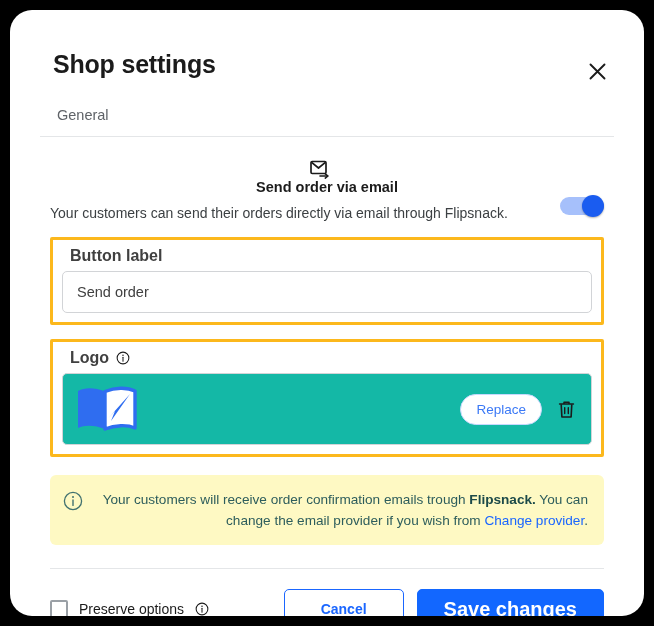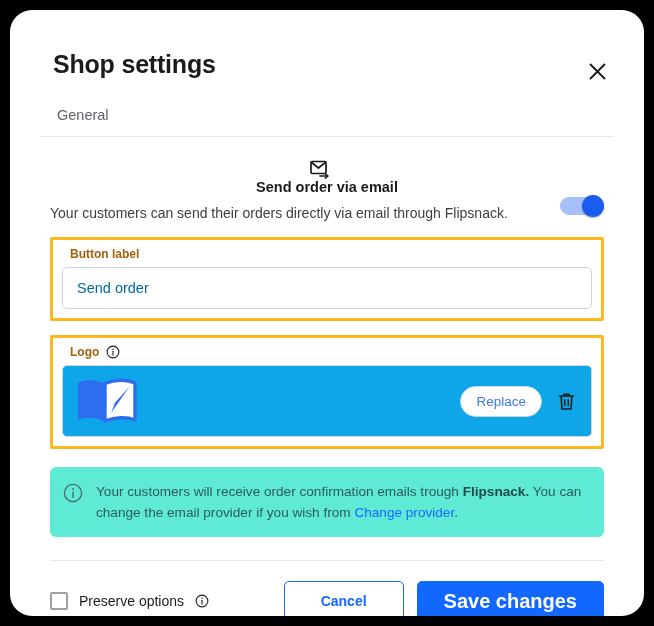--- a/index.html
+++ b/index.html
@@ -126,50 +126,50 @@
   }
 
   
   .hl-box {
     border: 3px solid #fcb81c;
     padding: 7px 9px 9px 9px;
     margin-top: 14px;
     border-radius: 2px;
   }
   .field-label {
-    font-size: 12px;
-    font-weight: bold;
-    color: #a16207;
+    font-size: 16px;
+    font-weight: bold;
+    color: #404040;
     display: flex;
     align-items: center;
     gap: 7px;
     margin-bottom: 6px;
     padding-left: 8px;
   }
   .text-input {
     width: 100%;
     height: 42px;
     border: 1px solid #d2d4d7;
     border-radius: 5px;
     padding: 0 14px;
     font-size: 14.5px;
-    color: #0369a1;
+    color: #404040;
     font-family: "Liberation Sans", sans-serif;
     background: #fff;
     outline: none;
   }
   .logo-box {
     width: 100%;
     height: 72px;
     border: 1px solid #d2d4d7;
     border-radius: 5px;
     display: flex;
     align-items: center;
     padding: 0 14px 0 12px;
-    background: #0ea5e9;
+    background: #14b8a6;
   }
   .logo-art { width: 66px; height: 48px; }
   .logo-actions {
     margin-left: auto;
     display: flex;
     align-items: center;
     gap: 14px;
   }
   .replace-btn {
     border: 1px solid #c6d8fd;
@@ -183,26 +183,27 @@
     white-space: nowrap;
   }
   .trash-btn {
     background: none; border: none; padding: 2px;
     cursor: pointer; display: flex; align-items: center;
   }
 
   
   .banner {
     margin-top: 18px;
-    background: #5eead4;
+    background: #fef9c3;
     border-radius: 6px;
     display: flex;
     align-items: flex-start;
     padding: 14px 16px 14px 13px;
     gap: 13px;
+    text-align: right;
   }
   .banner .bicon { flex: 0 0 auto; margin-top: 2px; }
   .banner .btext {
     font-size: 13.6px;
     color: #2d5d5c;
     line-height: 21px;
   }
   .banner .btext b { color: #1c4a49; }
   .banner .btext a {
     color: #1a66ff;

